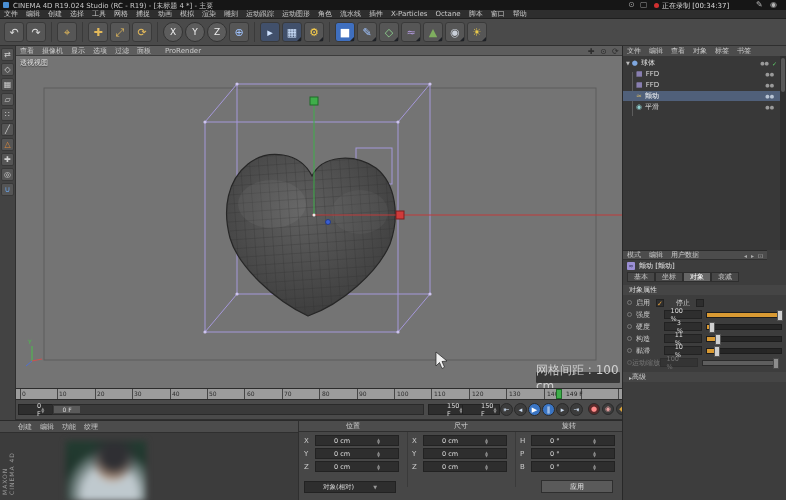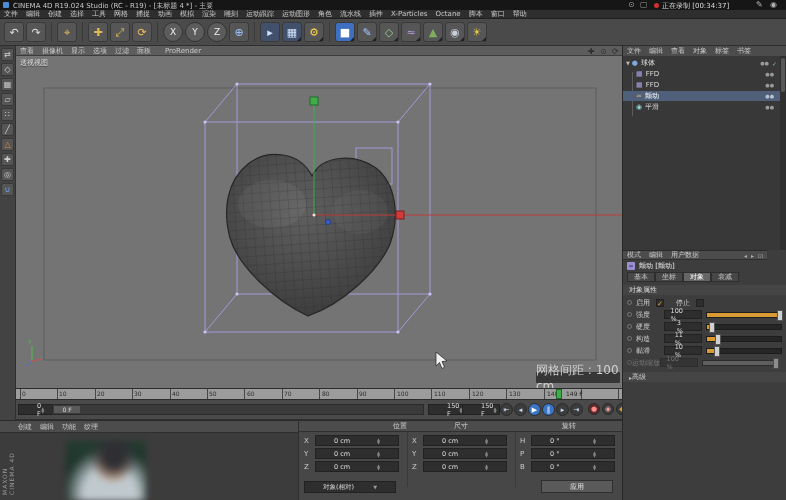--- a/index.html
+++ b/index.html
@@ -270,21 +270,21 @@
          background:
            radial-gradient(circle at 60% 25%, #2f2f33 0%, #2f2f33 16%, transparent 38%),
            radial-gradient(circle at 58% 40%, #c9a184 0%, #c9a184 14%, transparent 34%),
            radial-gradient(circle at 55% 88%, #bfc9ce 0%, #bfc9ce 38%, transparent 68%),
            linear-gradient(#233c31,#1a2d26);
          filter:blur(3px);"></div>
   </div>
 
   <div class="abs" style="left:298px;top:420px;width:324px;height:80px;background:#474747;border-top:1px solid #2a2a2a;border-left:1px solid #2f2f2f;">
     <div class="abs" style="left:0;top:0;width:324px;height:11px;background:#4c4c4c;border-bottom:1px solid #2f2f2f;">
-      <span class="abs" style="left:0;width:108px;text-align:right;color:#d5d5d5;">位置</span>
+      <span class="abs" style="left:0;width:108px;text-align:center;color:#d5d5d5;">位置</span>
       <span class="abs" style="left:108px;width:108px;text-align:center;color:#d5d5d5;">尺寸</span>
       <span class="abs" style="left:216px;width:108px;text-align:center;color:#d5d5d5;">旋转</span>
     </div>
     <div class="abs" style="left:108px;top:11px;width:1px;height:55px;background:#3a3a3a;"></div>
     <div class="abs" style="left:216px;top:11px;width:1px;height:55px;background:#3a3a3a;"></div>
 
     <span class="abs" style="left:5px;top:16px;">X</span>
     <div class="field abs" style="left:16px;top:14px;width:84px;height:11px;">
         <span>0 cm</span>
         <span class="stepper">

